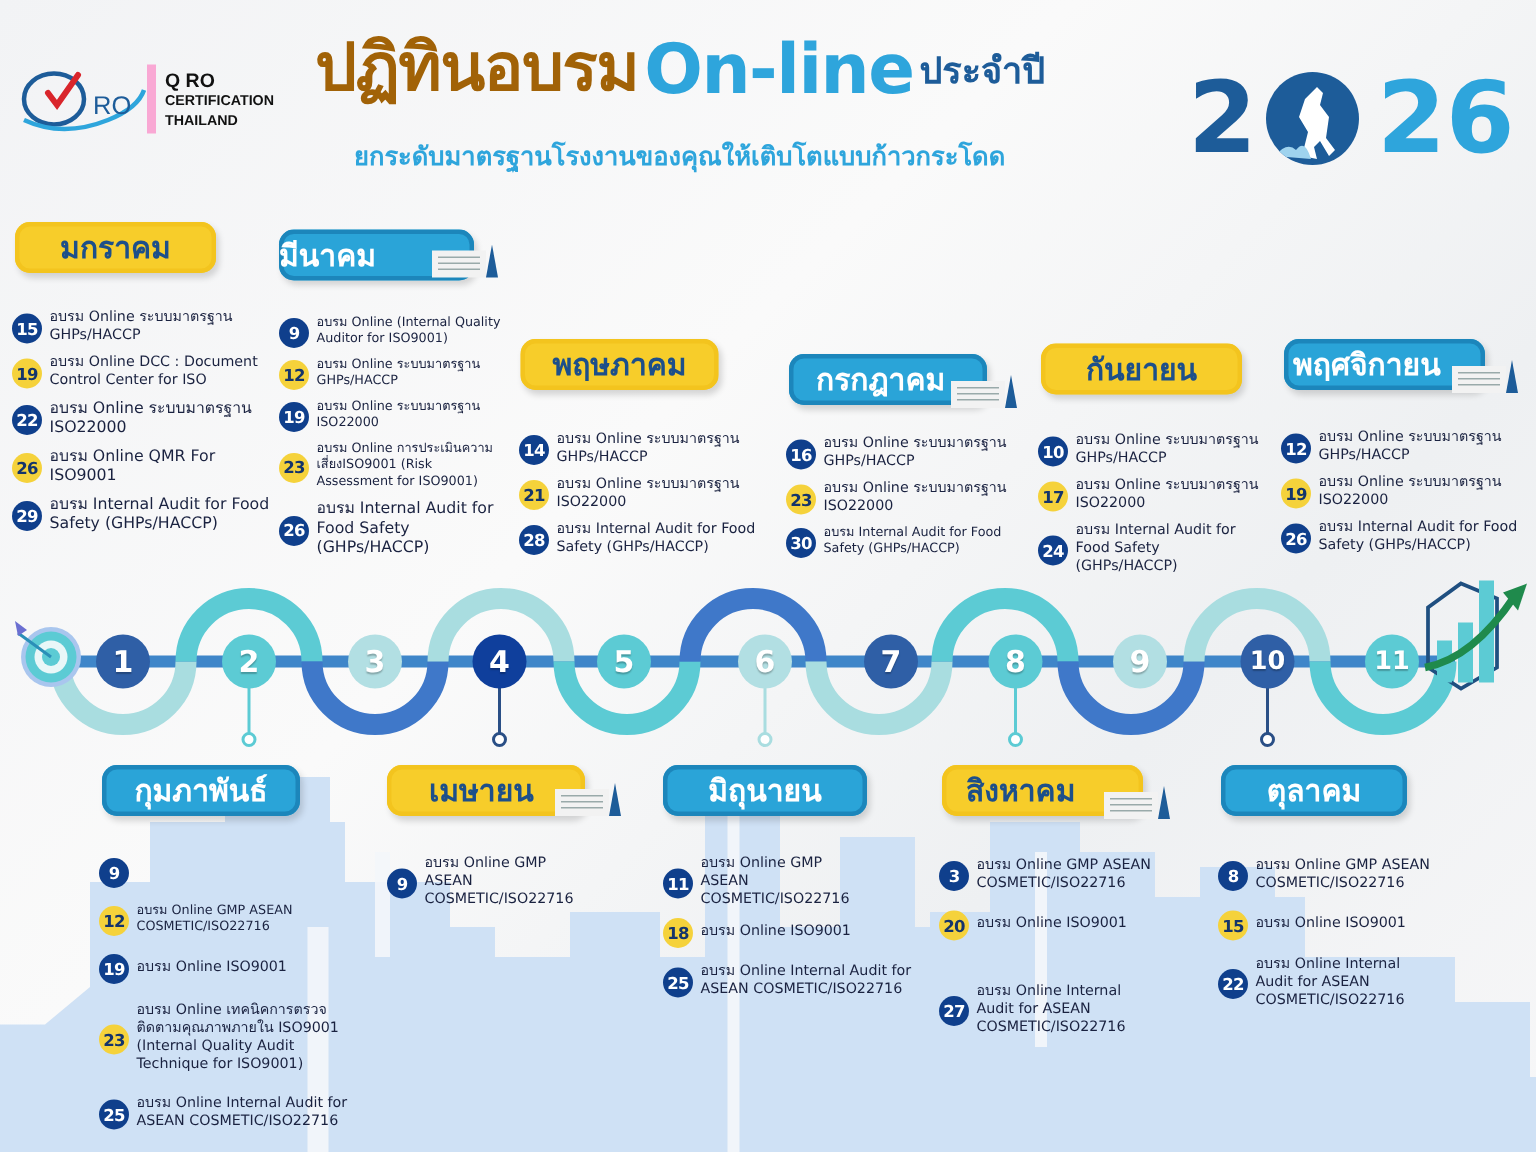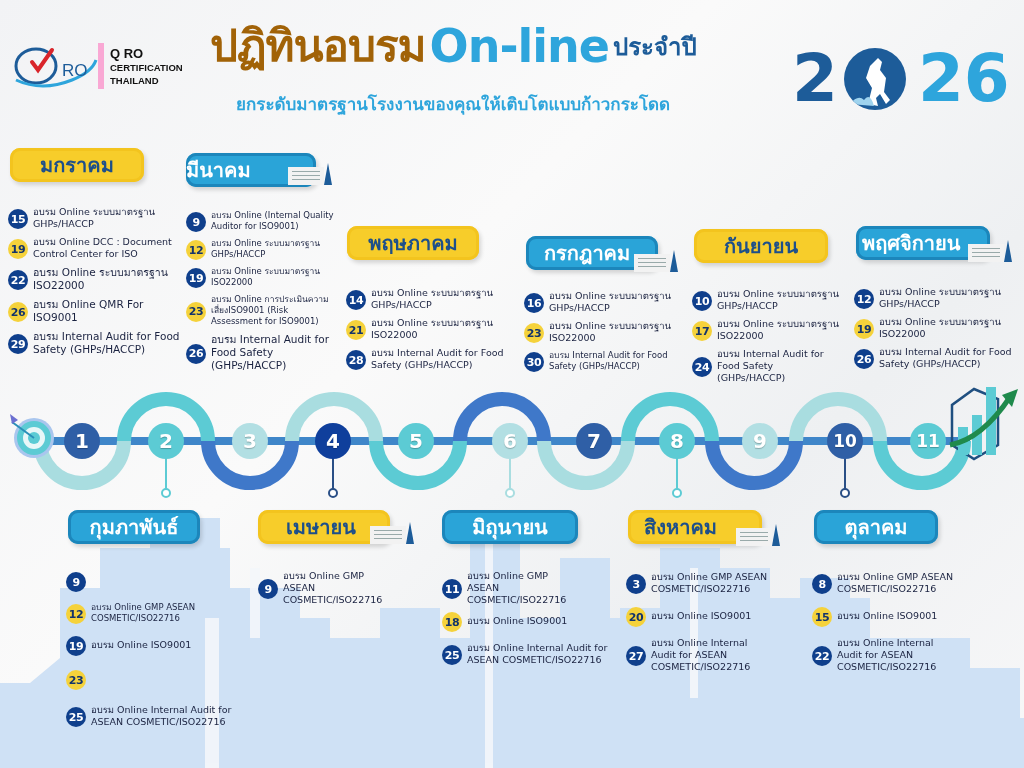--- a/index.html
+++ b/index.html
@@ -329,20 +329,21 @@
   <div class="ev" style="margin-bottom:10px;">
       <span class="badge y">12</span>
       <span class="evt" style="font-size:8.5px;line-height:11px;">อบรม Online GMP ASEAN COSMETIC/ISO22716</span>
     </div>
   <div class="ev" style="margin-bottom:12px;">
       <span class="badge b">19</span>
       <span class="evt">อบรม Online ISO9001</span>
     </div>
   <div class="ev" style="margin-bottom:14px;">
       <span class="badge y">23</span>
+      <span class="evt">อบรม Online เทคนิคการตรวจติดตามคุณภาพภายใน ISO9001 (Internal Quality Audit Technique for ISO9001)</span>
     </div>
   <div class="ev">
       <span class="badge b">25</span>
       <span class="evt">อบรม Online Internal Audit for ASEAN COSMETIC/ISO22716</span>
     </div>
 </div>
 
 <div class="tag yellow" style="left:258px;top:510px;width:132px;justify-content:flex-start;padding-left:28px;">เมษายน</div>
 <svg class="cal" style="left:370px;top:522px;" viewBox="0 0 44 24">
     <rect x="0" y="4" width="36" height="18" fill="#f2f2f2"></rect>
@@ -384,21 +385,21 @@
       <rect x="4" y="8" width="28" height="1"></rect>
       <rect x="4" y="12" width="28" height="1"></rect>
       <rect x="4" y="16" width="28" height="1"></rect>
     </g>
   </svg>
 <div class="events" style="left:626px;top:571px;width:150px;">
   <div class="ev" style="margin-bottom:10px;">
       <span class="badge b">3</span>
       <span class="evt">อบรม Online GMP ASEAN COSMETIC/ISO22716</span>
     </div>
-  <div class="ev" style="margin-bottom:10px;">
+  <div class="ev" style="margin-bottom:28px;">
       <span class="badge y">20</span>
       <span class="evt">อบรม Online ISO9001</span>
     </div>
   <div class="ev">
       <span class="badge b">27</span>
       <span class="evt" style="width:110px;">อบรม Online Internal Audit for  ASEAN COSMETIC/ISO22716</span>
     </div>
 </div>
 
 <div class="tag blue" style="left:814px;top:510px;width:124px;">ตุลาคม</div>

